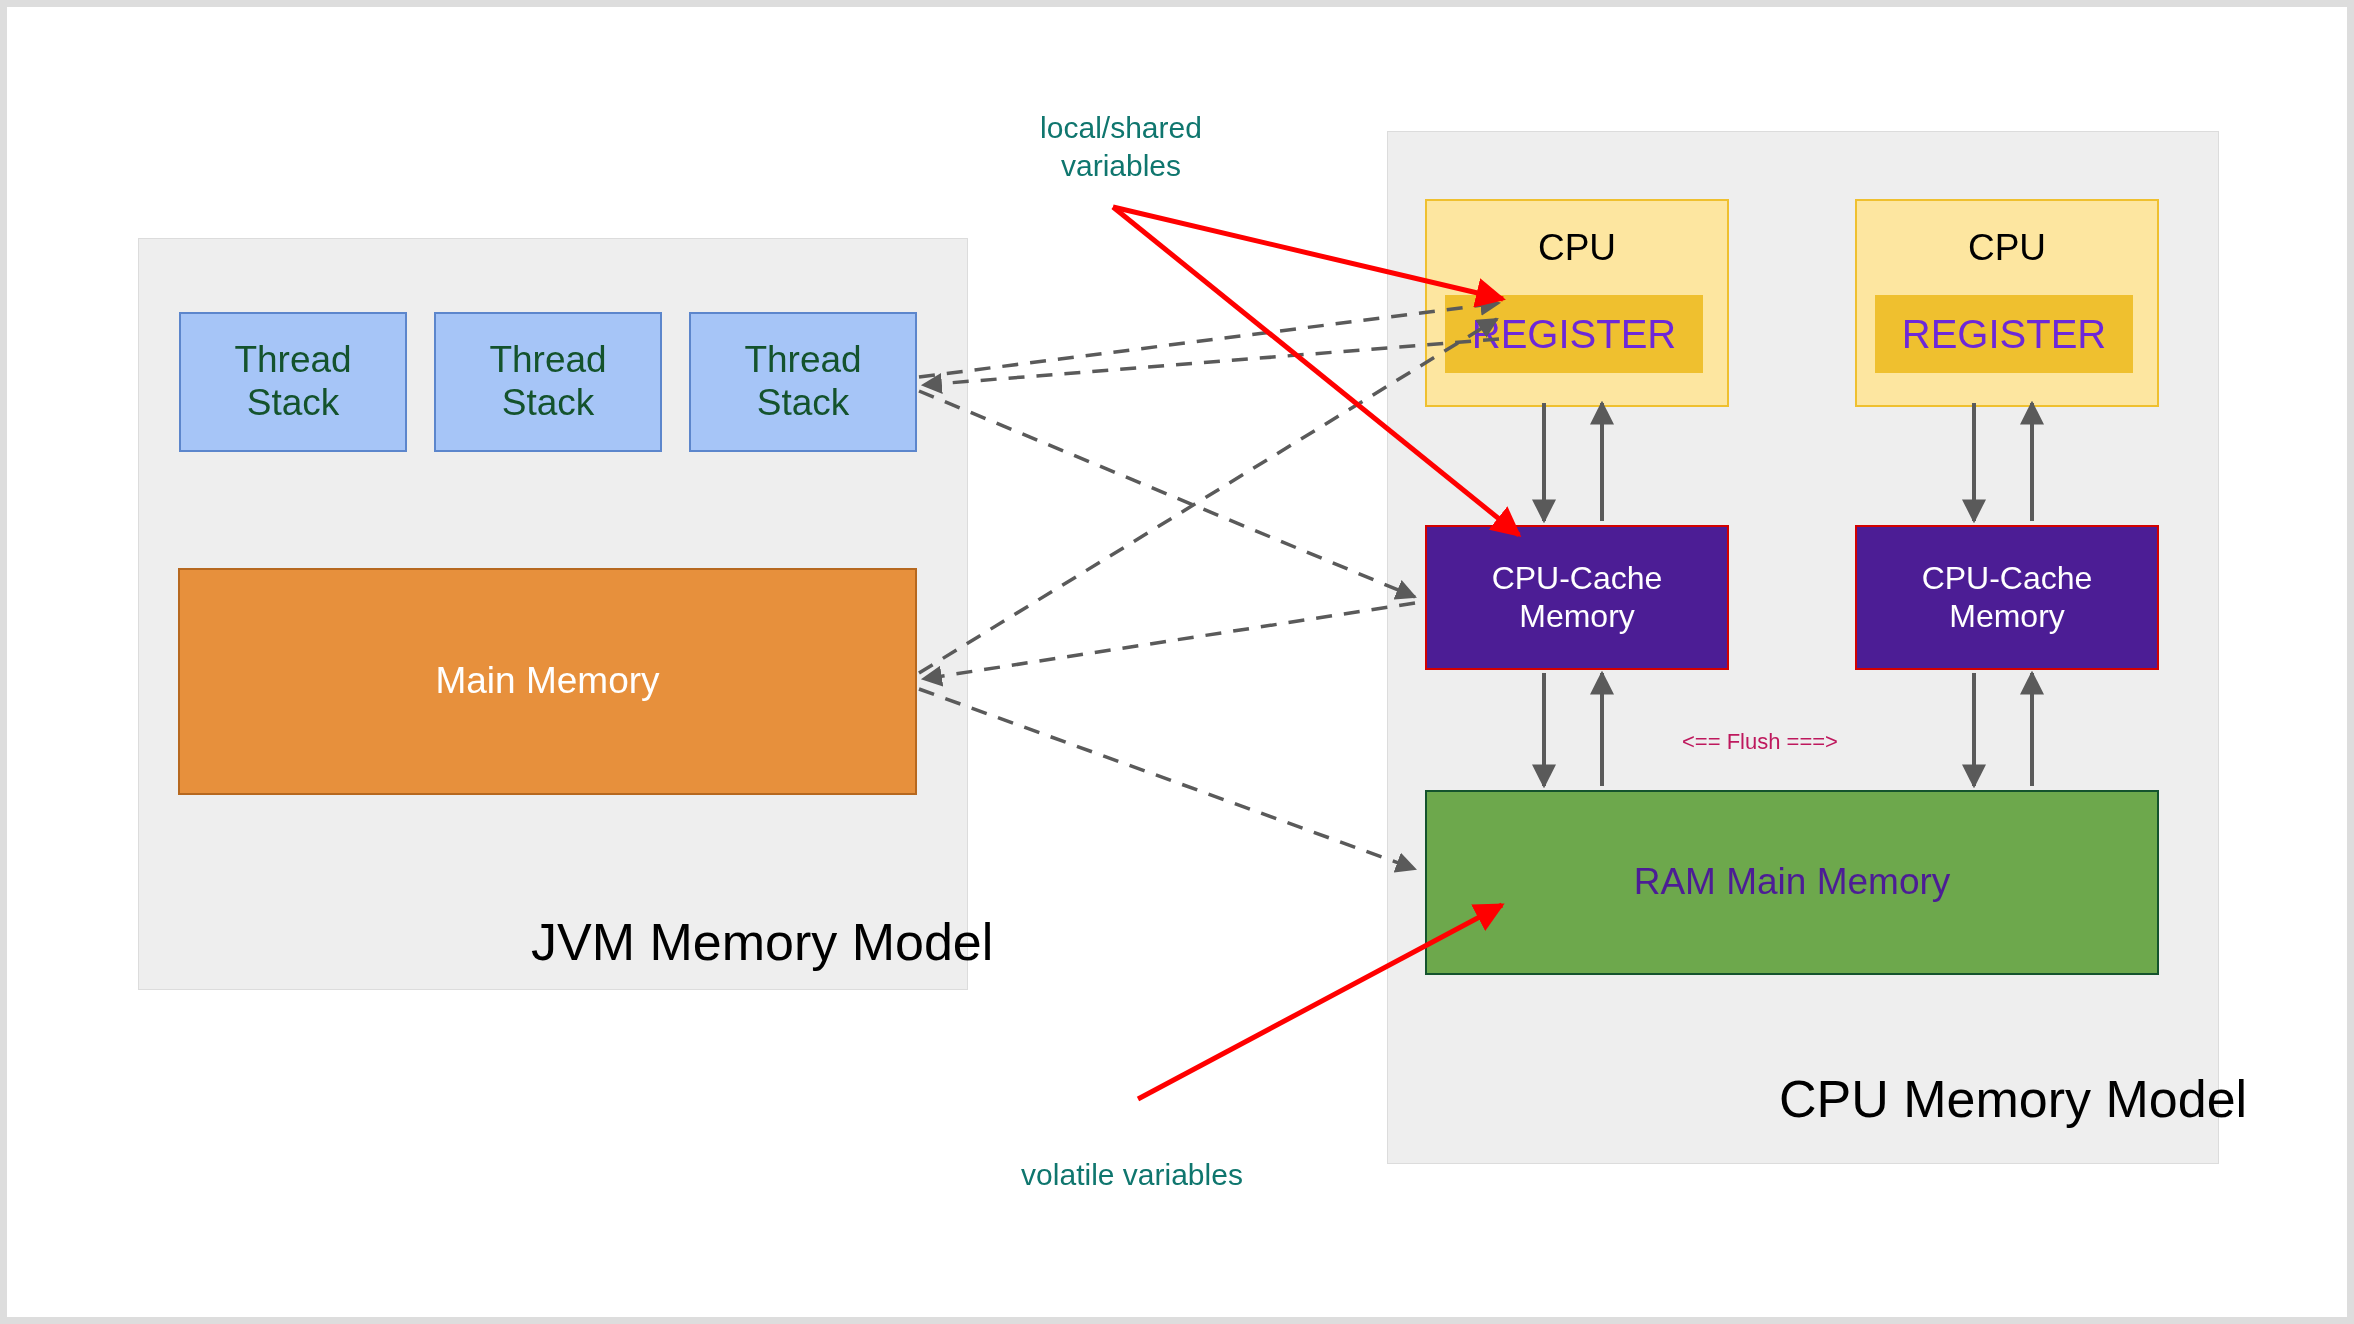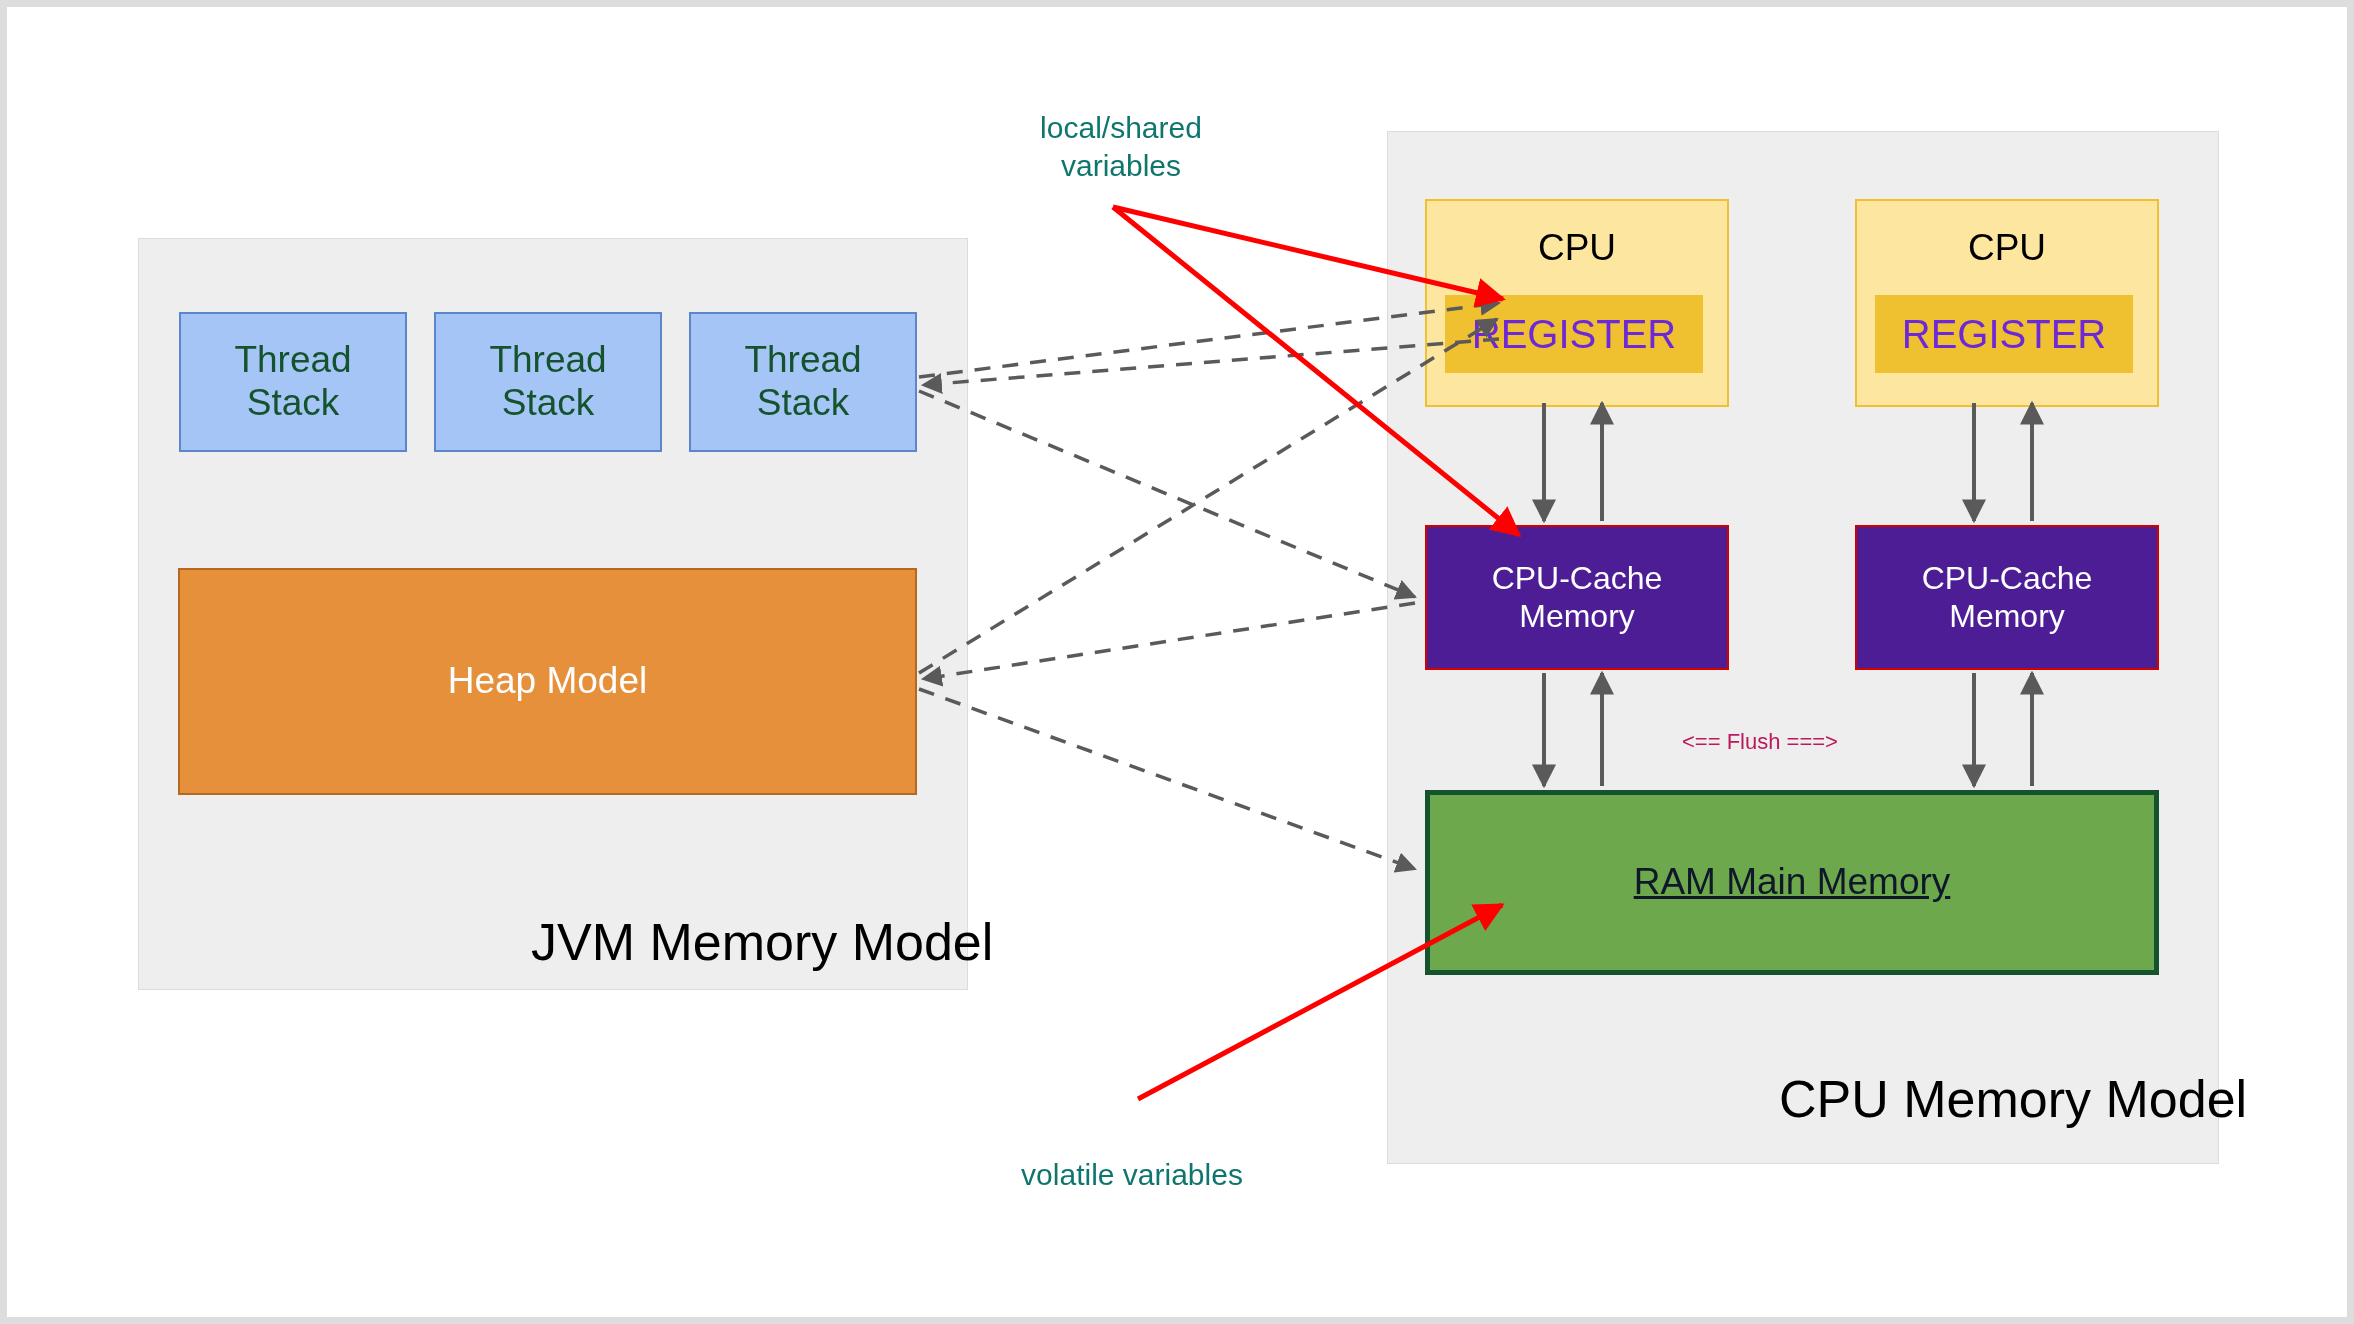--- a/index.html
+++ b/index.html
@@ -78,24 +78,23 @@
     z-index: 3;
   }
   .cache {
     background: #4c1d95;
     border: 2px solid #D30000;
     color: #ffffff;
     font-size: 32px;
   }
   .ram {
     background: #6DA84C;
-    border: 5px solid #14532d;
-    color: #0f172a;
-    font-size: 37px;
-    text-decoration: underline;
+    border: 2px solid #14532d;
+    color: #4c1d95;
+    font-size: 37px;
   }
   .red-label {
     position: absolute;
     color: #0f766e;
     font-size: 30px;
     text-align: center;
     white-space: pre-line;
     line-height: 1.28;
     z-index: 6;
   }
@@ -114,21 +113,21 @@
 
   <div class="container-box" style="left:131px; top:231px; width:830px; height:752px;"></div>
 
   <div class="node thread-stack" style="left: 172px; top: 305px; width: 228px; height: 140px; white-space: pre-line;">Thread
 Stack</div>
   <div class="node thread-stack" style="left: 427px; top: 305px; width: 228px; height: 140px; white-space: pre-line;">Thread
 Stack</div>
   <div class="node thread-stack" style="left: 682px; top: 305px; width: 228px; height: 140px; white-space: pre-line;">Thread
 Stack</div>
 
-  <div class="node heap" style="left:171px; top:561px; width:739px; height:227px;">Heap Model</div>
+  <div class="node heap" style="left:171px; top:561px; width:739px; height:227px;">Main Memory</div>
 
   <div class="container-label" style="left:524px; top:905px;">JVM Memory Model</div>
 
   <div class="container-box" style="left:1380px; top:124px; width:832px; height:1033px;"></div>
 
   <div class="node cpu" style="left:1418px; top:192px; width:304px; height:208px;">CPU</div>
   <div class="node register" style="left:1438px; top:288px; width:258px; height:78px;">REGISTER</div>
 
   <div class="node cpu" style="left:1848px; top:192px; width:304px; height:208px;">CPU</div>
   <div class="node register" style="left:1868px; top:288px; width:258px; height:78px;">REGISTER</div>

